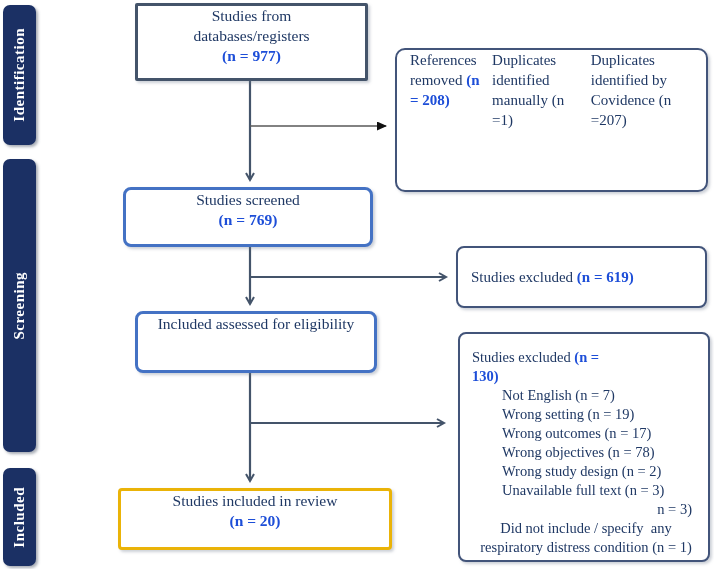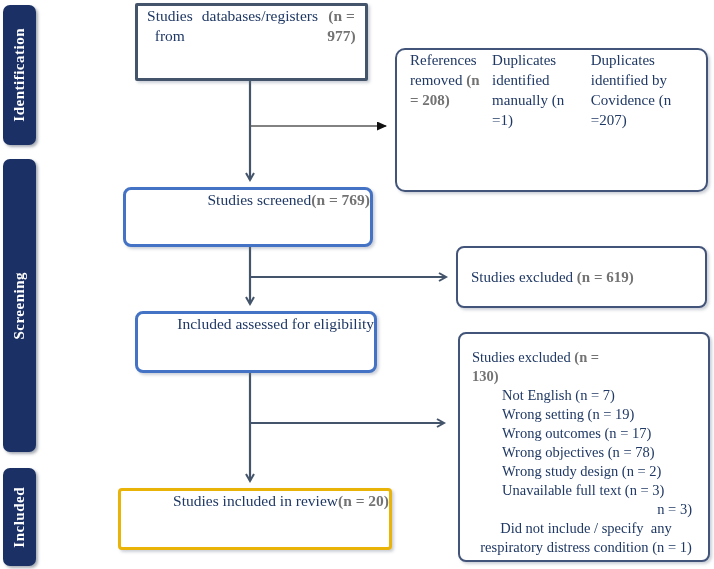--- a/index.html
+++ b/index.html
@@ -19,25 +19,25 @@
     color:#ffffff; font-weight:bold; font-size:15px; letter-spacing:0.5px;
     white-space:nowrap;
   }
 
   
   .fbox {
     position:absolute; box-sizing:border-box; background:#ffffff;
     color:#1f3864; box-shadow:2px 2px 3px rgba(110,120,140,0.35);
   }
   .mid {
-    display:flex; justify-content:flex-end;
+    display:flex; flex-direction:column; justify-content:flex-start;
     text-align:center; font-size:15.5px; line-height:20px;
     border:3px solid #4472C4; border-radius:8px;
   }
-  .count { color:#737373; font-weight:bold; }
+  .count { color:#1d4ed8; font-weight:bold; }
 
   .box-databases {
     left:135px; top:3px; width:233px; height:78px;
     border:3px solid #44546A; border-radius:2px;
   }
   .box-screened  { left:123px; top:187px; width:250px; height:60px; }
   .box-assessed  { left:135px; top:311px; width:242px; height:62px; }
   .box-included  {
     left:118px; top:488px; width:274px; height:62px;
     border:3px solid #eab308; border-radius:4px;

